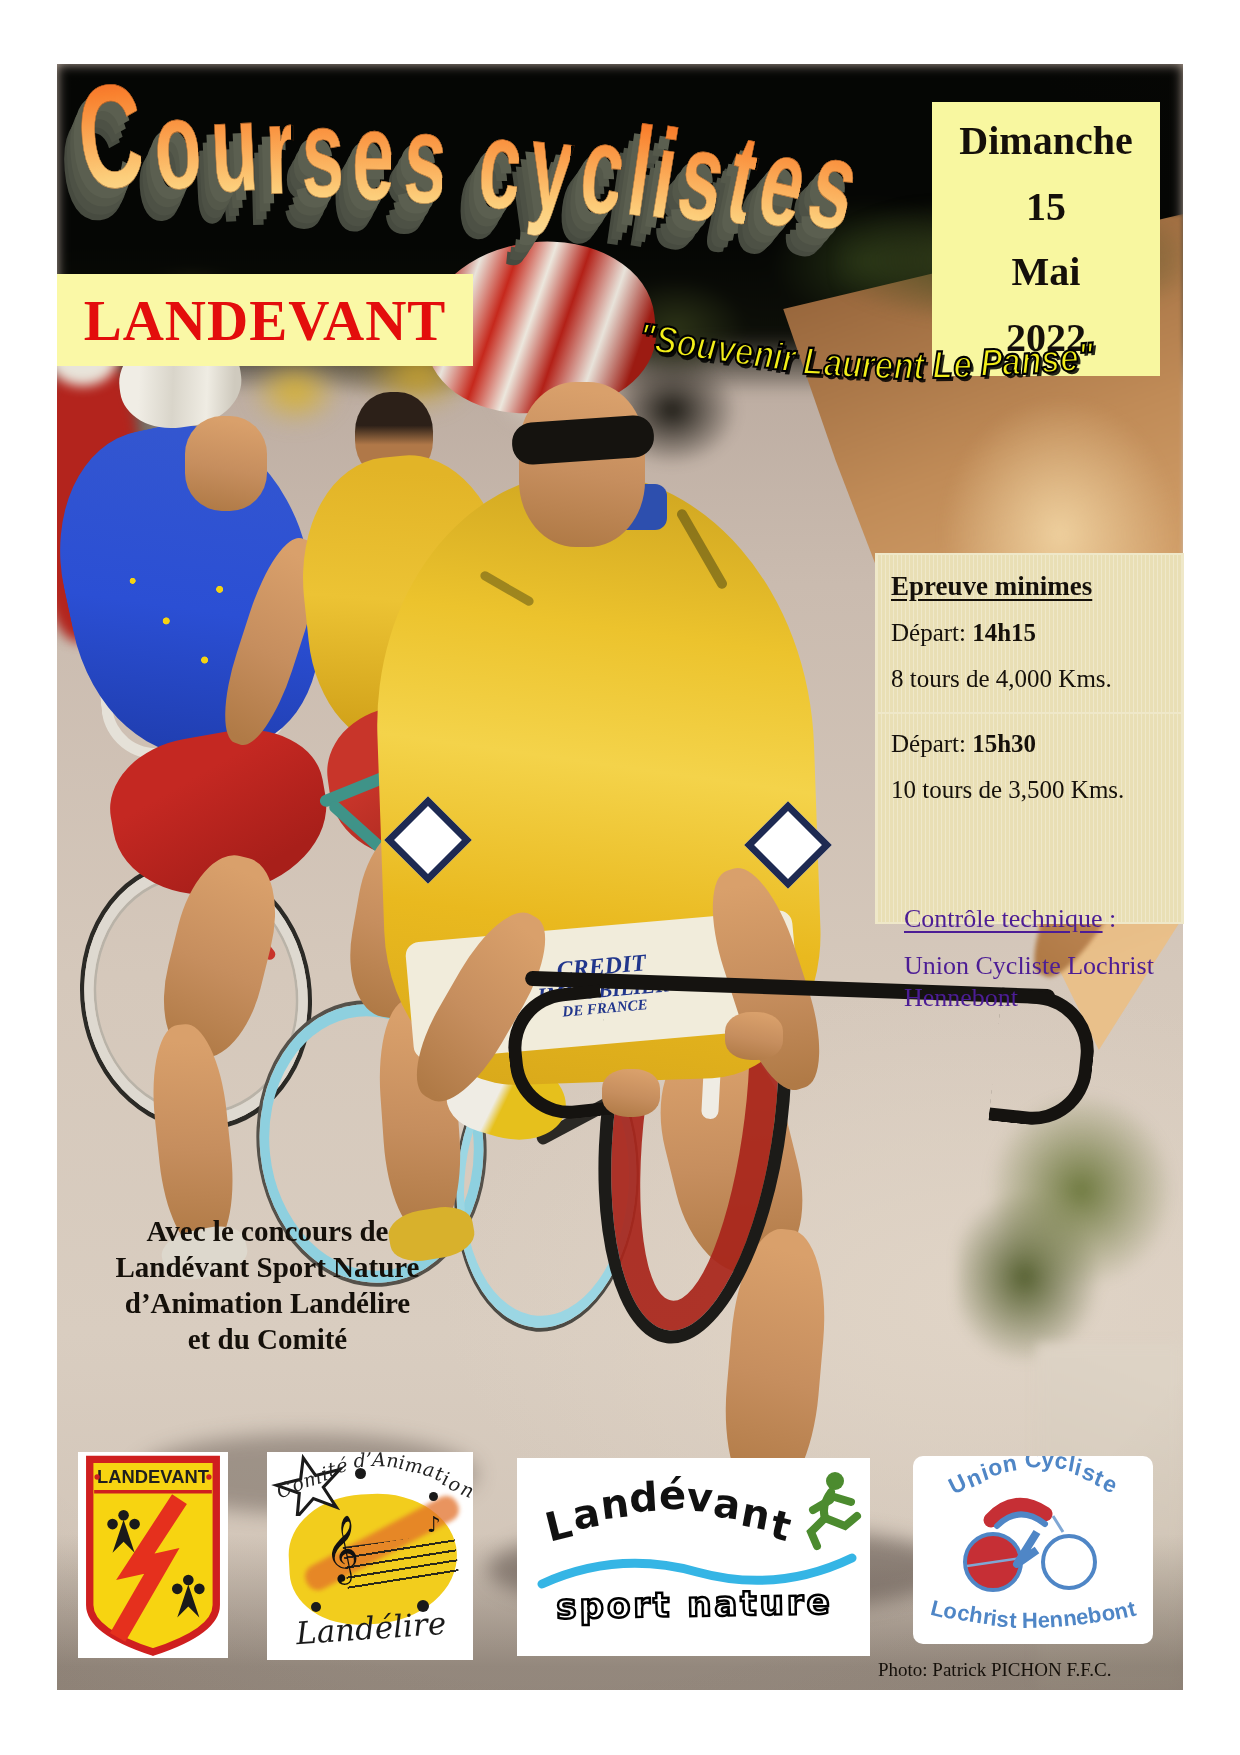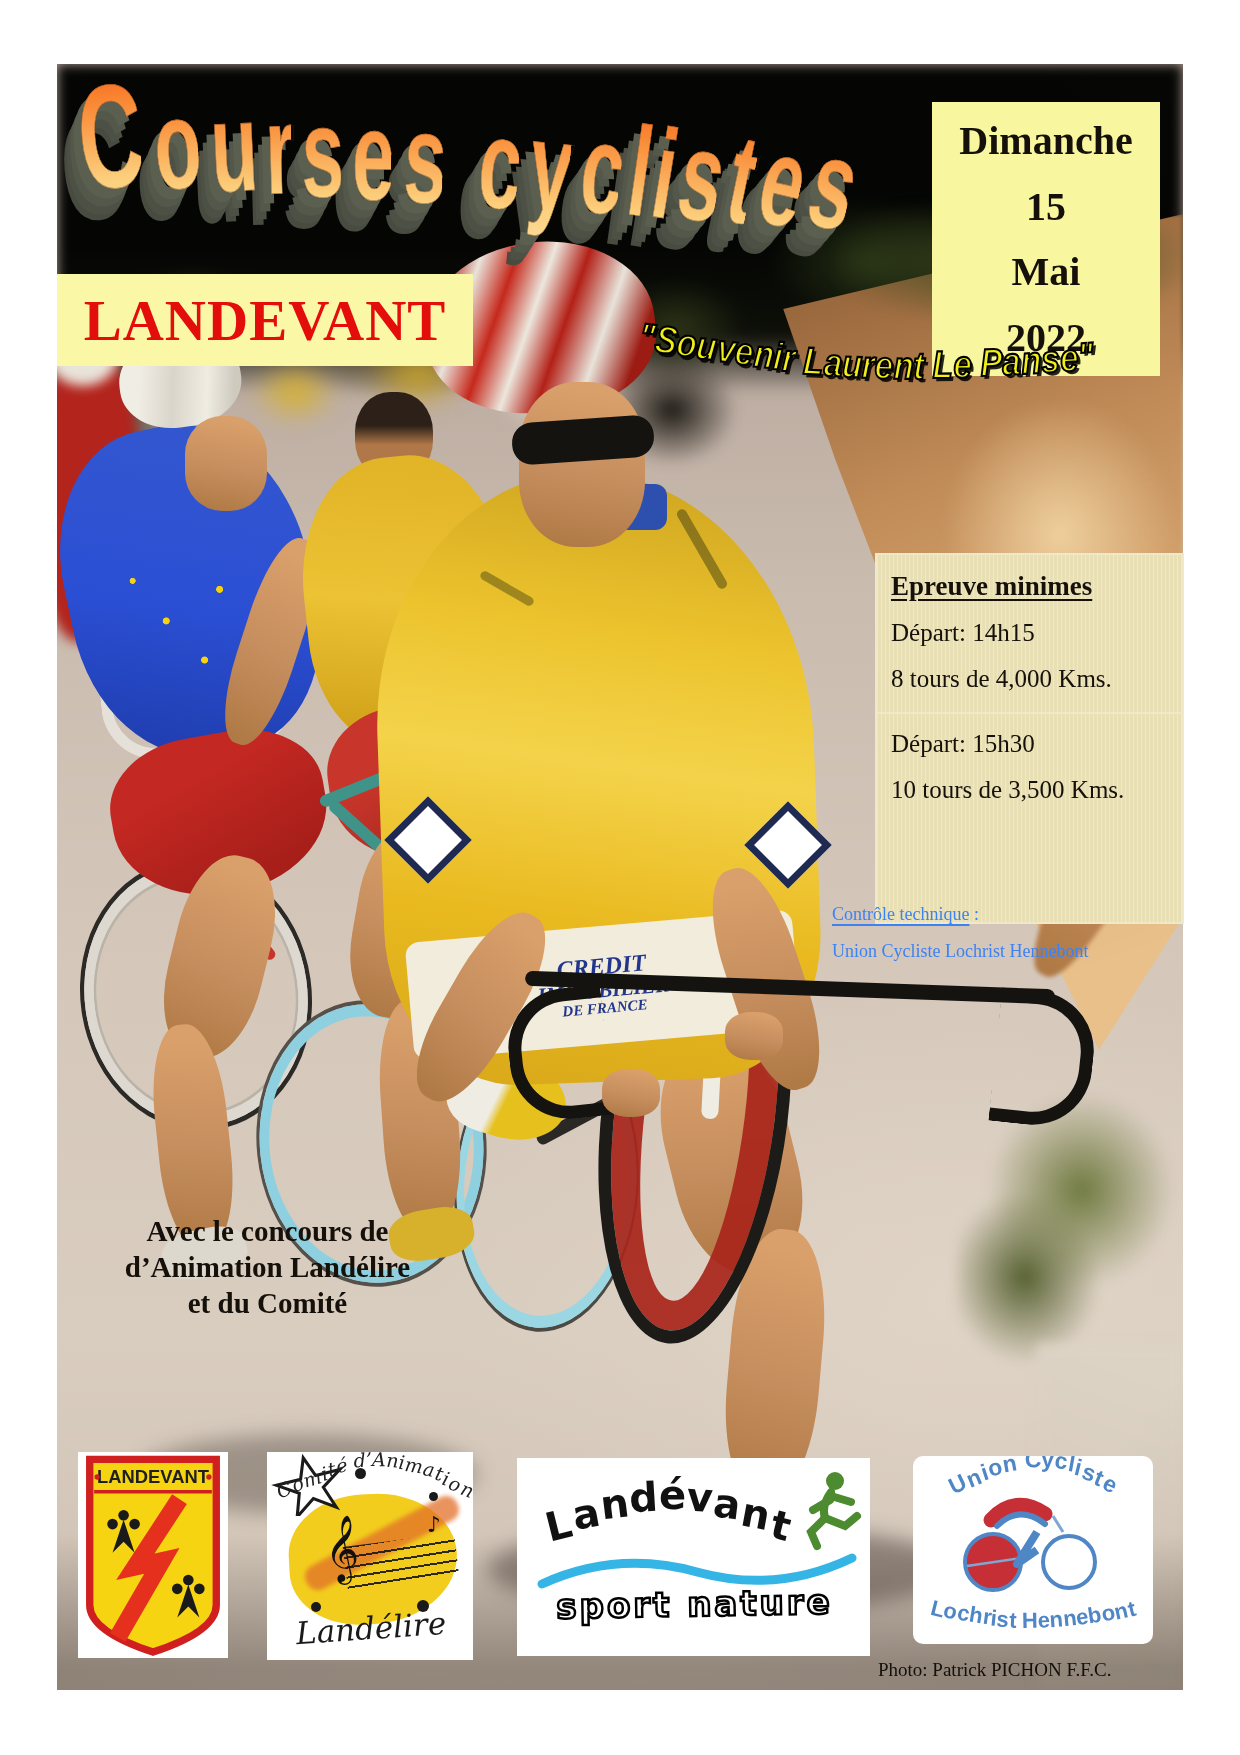--- a/index.html
+++ b/index.html
@@ -39,23 +39,23 @@
       white-space:nowrap;}
   .tribute .ch{display:inline-block;transform-origin:50% 80%;}
   
   .info-box{background-color:#e9dfb5;z-index:7;
       background-image:repeating-linear-gradient(90deg,rgba(255,255,255,.28) 0 1px,rgba(0,0,0,0) 1px 4px);
       border:2px solid #efe8c9;padding:16px 14px;font-size:25px;line-height:1.15;}
   .info-box .hd{font-weight:bold;font-size:27px;text-decoration:underline;
       text-decoration-thickness:2px;text-underline-offset:4px;margin-bottom:17px;}
   .info-box .ln{margin-bottom:17px;white-space:nowrap;}
   .info-box .ln:last-child{margin-bottom:0;}
-  .b{font-weight:normal;text-align:right;}
+  .b{font-weight:bold;text-align:right;}
   .u{text-decoration:underline;text-decoration-thickness:2px;text-underline-offset:4px;}
-  .freetext{left:832px;top:903px;width:305px;z-index:7;font-size:18px;line-height:1.25;color:#3b82f6;}
+  .freetext{left:904px;top:903px;width:305px;z-index:7;font-size:26px;line-height:1.25;color:#4c1d95;}
   .freetext .gap1{margin-top:14px;} .freetext .gap2{margin-top:42px;}
   .support{left:70px;top:1213px;width:395px;z-index:7;text-align:center;
       font-weight:bold;font-size:29px;line-height:36px;}
   .credit{left:878px;top:1659px;width:300px;z-index:8;font-size:19px;}
   
   .logobox{background:#fff;z-index:8;overflow:hidden;}
   .arc{white-space:nowrap;} .arc .ch{display:inline-block;transform-origin:50% 80%;}
   .l2-arc{left:12px;top:26px;width:184px;text-align:center;font-size:19px;font-style:italic;
       font-family:"DejaVu Serif",serif;color:#222;z-index:3;}
   .l2-bottom{left:18px;top:158px;width:172px;text-align:center;font-size:31px;font-style:italic;
@@ -234,20 +234,21 @@
   <div class="ln">10 tours de 3,500 Kms.</div>
 </div>
 
 <div class="ab freetext">
   <div><span class="u">Contrôle technique</span><span> :</span></div>
   <div class="gap1">Union Cycliste Lochrist Hennebont</div>
 </div>
 
 <div class="ab support">
   <div>Avec le concours de</div>
+  <div>Landévant Sport Nature</div>
   <div>d’Animation Landélire</div>
   <div>et du Comité</div>
 </div>
 
 <div class="ab logobox" style="left:78px;top:1452px;width:150px;height:206px;">
   <svg width="150" height="206" viewBox="0 0 100 140">
     <path d="M7 5 H93 V104 Q93 122 50 136 Q7 122 7 104 Z" fill="#f7d411" stroke="#cf1f1f" stroke-width="5"></path>
     <text x="50" y="21" text-anchor="middle" font-family="Liberation Sans, sans-serif" font-size="12.5" font-weight="bold" fill="#1f1f1f">LANDEVANT</text>
     <circle cx="12" cy="17" r="1.8" fill="#cf1f1f"></circle>
     <circle cx="88" cy="17" r="1.8" fill="#cf1f1f"></circle>

